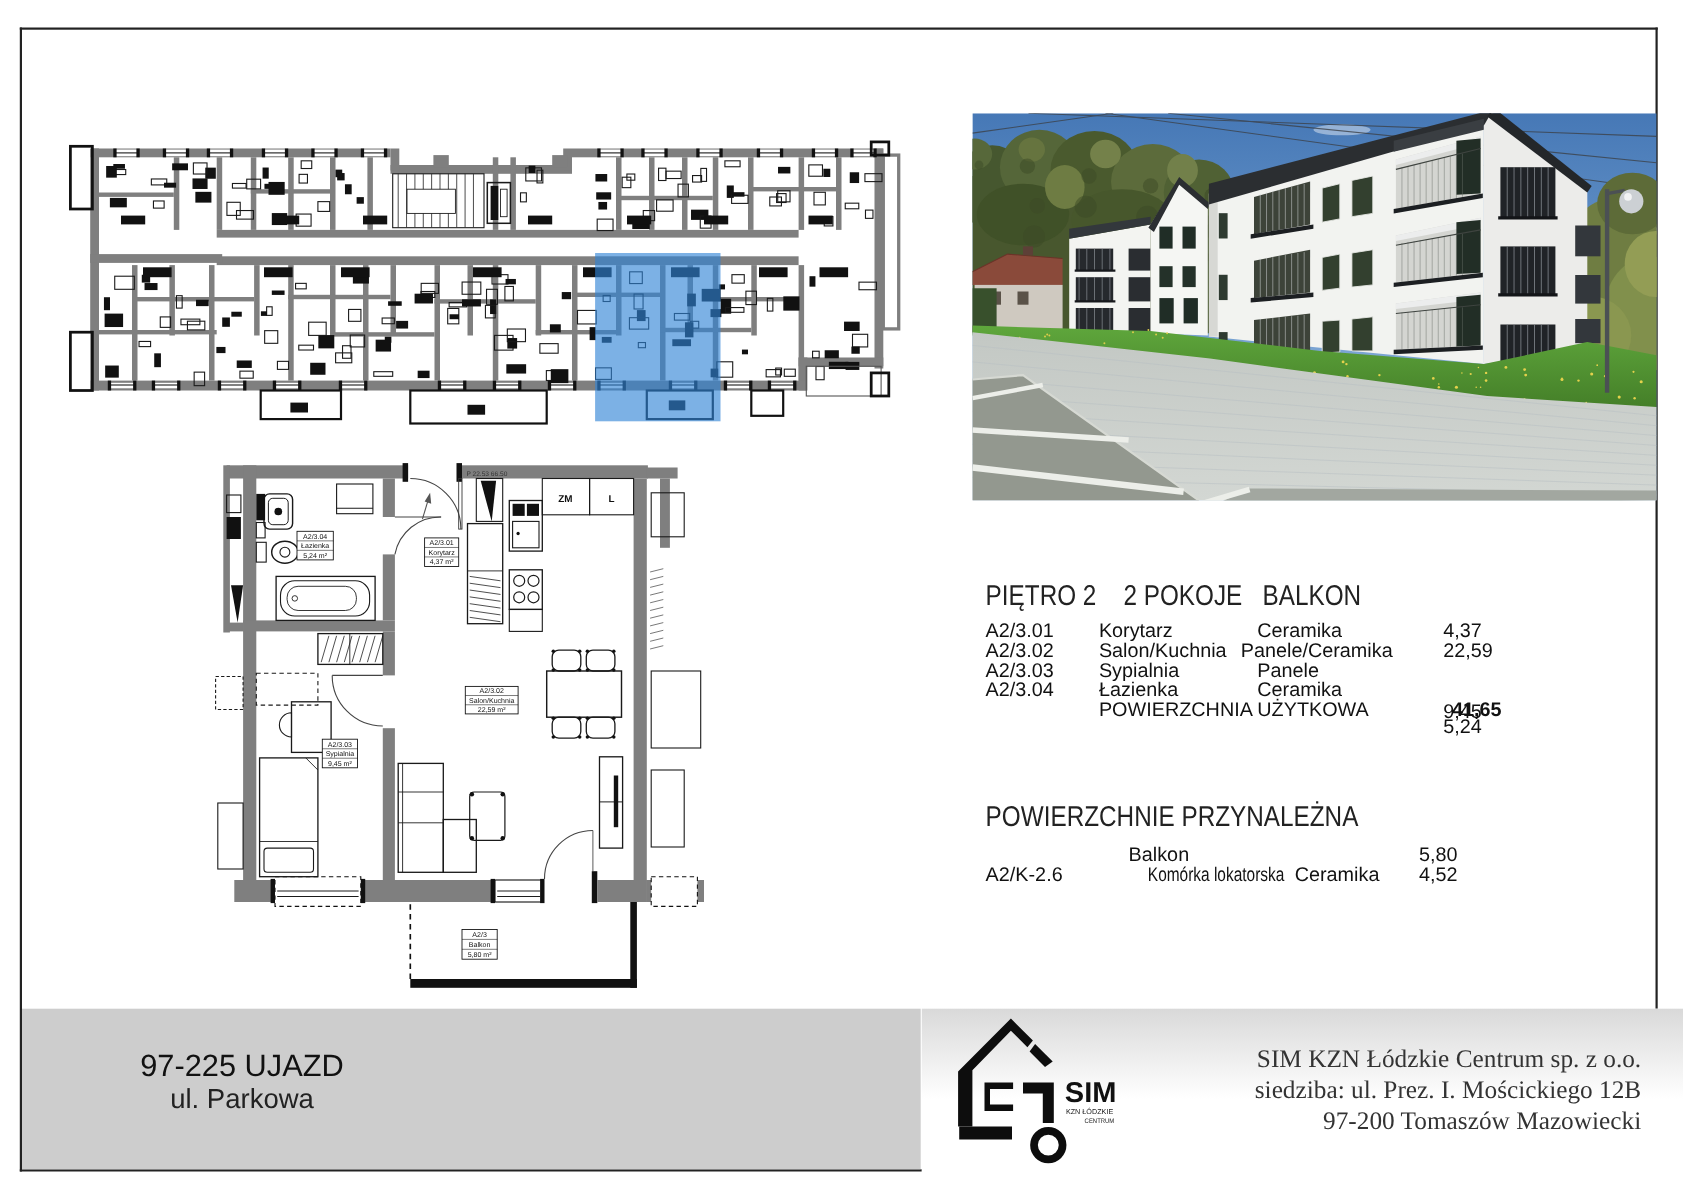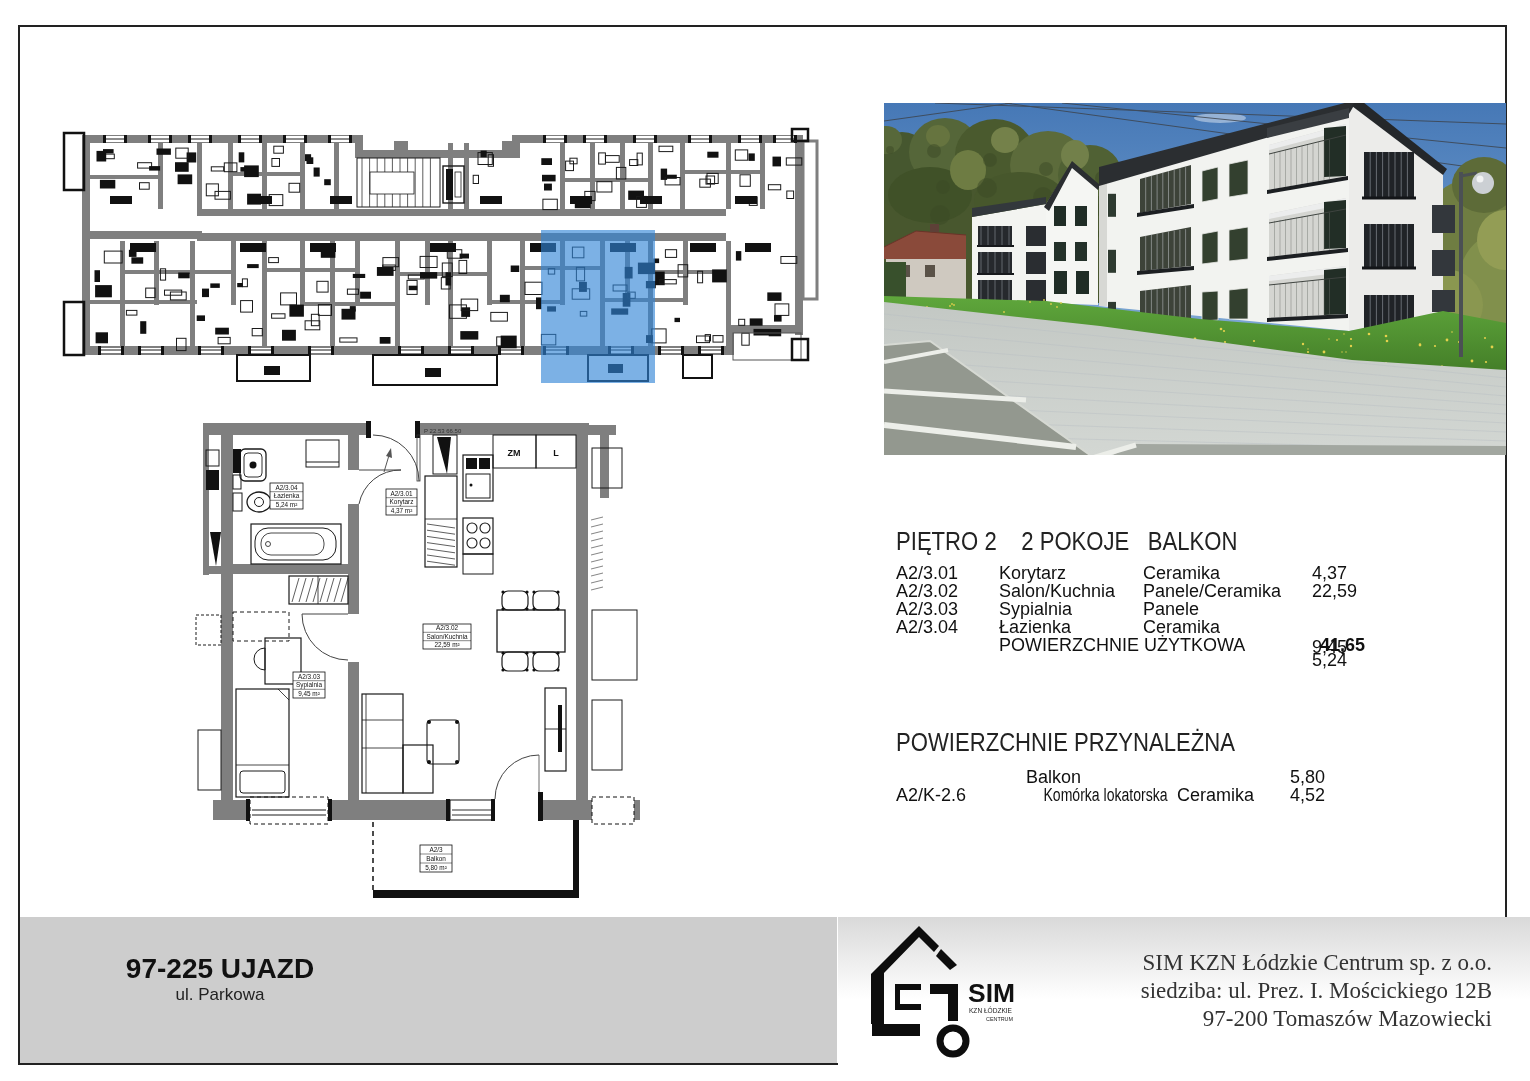--- a/index.html
+++ b/index.html
@@ -14,57 +14,57 @@
 
 <div class="abs" style="left:1505px;top:25px;width:2px;height:892px;background:#222;"></div>
 
 <div class="abs" style="left:18px;top:1063px;width:820px;height:2px;background:#222;"></div>
 
 <div class="abs" style="left:20px;top:917px;width:817px;height:146px;background:#cdcdcd;"></div>
 
 <div class="abs" style="left:838px;top:917px;width:692px;height:164px;background:linear-gradient(#d9d9d9,#ffffff 50%);"></div>
 
 <div class="abs" style="left:20px;top:953px;width:400px;text-align:center;color:#111;">
-<div style="font-size:28px;font-weight:bold;text-align:center;">97-225 UJAZD</div>
-<div style="font-size:17px;color:#222;">ul. Parkowa</div>
+<div style="font-size:28px;font-weight:normal;text-align:center;">97-225 UJAZD</div>
+<div style="font-size:25px;color:#222;">ul. Parkowa</div>
 </div>
 
 <div class="abs" style="left:900px;top:949px;width:592px;text-align:right;color:#333;font-size:23px;line-height:28px;font-family:Liberation Serif, serif;">
 SIM KZN Łódzkie Centrum sp. z o.o.<br>siedziba: ul. Prez. I. Mościckiego 12B<br>97-200 Tomaszów Mazowiecki
 </div>
 
 <div class="abs" style="left:896px;top:526px;font-size:26px;color:#222;transform:scaleX(0.85);transform-origin:0 0;white-space:nowrap;">PIĘTRO 2&nbsp;&nbsp;&nbsp;&nbsp;2 POKOJE&nbsp;&nbsp;&nbsp;BALKON</div>
 
 <div class="tbl">
 <div class="abs" style="left:896px;top:563px;white-space:nowrap;">
       <span class="abs" style="left:0;">A2/3.01</span>
       <span class="abs" style="left:103px;">Korytarz</span>
       <span class="abs" style="left:247px;">Ceramika</span>
       <span class="abs" style="left:416px;font-weight:normal;text-align:center;">4,37</span>
     </div>
 <div class="abs" style="left:896px;top:581px;white-space:nowrap;">
       <span class="abs" style="left:0;">A2/3.02</span>
       <span class="abs" style="left:103px;">Salon/Kuchnia</span>
-      <span class="abs" style="left:247px;">Panele/Ceramika</span>
+      <span class="abs" style="left:232px;">Panele/Ceramika</span>
       <span class="abs" style="left:416px;font-weight:normal;">22,59</span>
     </div>
 <div class="abs" style="left:896px;top:599px;white-space:nowrap;">
       <span class="abs" style="left:0;">A2/3.03</span>
       <span class="abs" style="left:103px;">Sypialnia</span>
       <span class="abs" style="left:247px;">Panele</span>
       <span class="abs" style="left:416px;font-weight:normal;margin-top:38px;">9,45</span>
     </div>
 <div class="abs" style="left:896px;top:617px;white-space:nowrap;">
       <span class="abs" style="left:0;">A2/3.04</span>
       <span class="abs" style="left:103px;">Łazienka</span>
       <span class="abs" style="left:247px;">Ceramika</span>
       <span class="abs" style="left:416px;font-weight:normal;margin-top:33px;">5,24</span>
     </div>
 <div class="abs" style="left:896px;top:635px;white-space:nowrap;">
-      <span class="abs" style="left:103px;">POWIERZCHNIE UŻYTKOWA</span>
+      <span class="abs" style="left:103px;">POWIERZCHNIA UŻYTKOWA</span>
       <span class="abs" style="left:424px;font-weight:bold;">41,65</span>
     </div>
 </div>
 
 <div class="abs" style="left:896px;top:727px;font-size:26px;color:#222;transform:scaleX(0.85);transform-origin:0 0;white-space:nowrap;">POWIERZCHNIE PRZYNALEŻNA</div>
 
 <div class="tbl">
 <div class="abs" style="left:896px;top:767px;white-space:nowrap;">
       <span class="abs" style="left:130px;">Balkon</span>
       <span class="abs" style="left:394px;">5,80</span>

